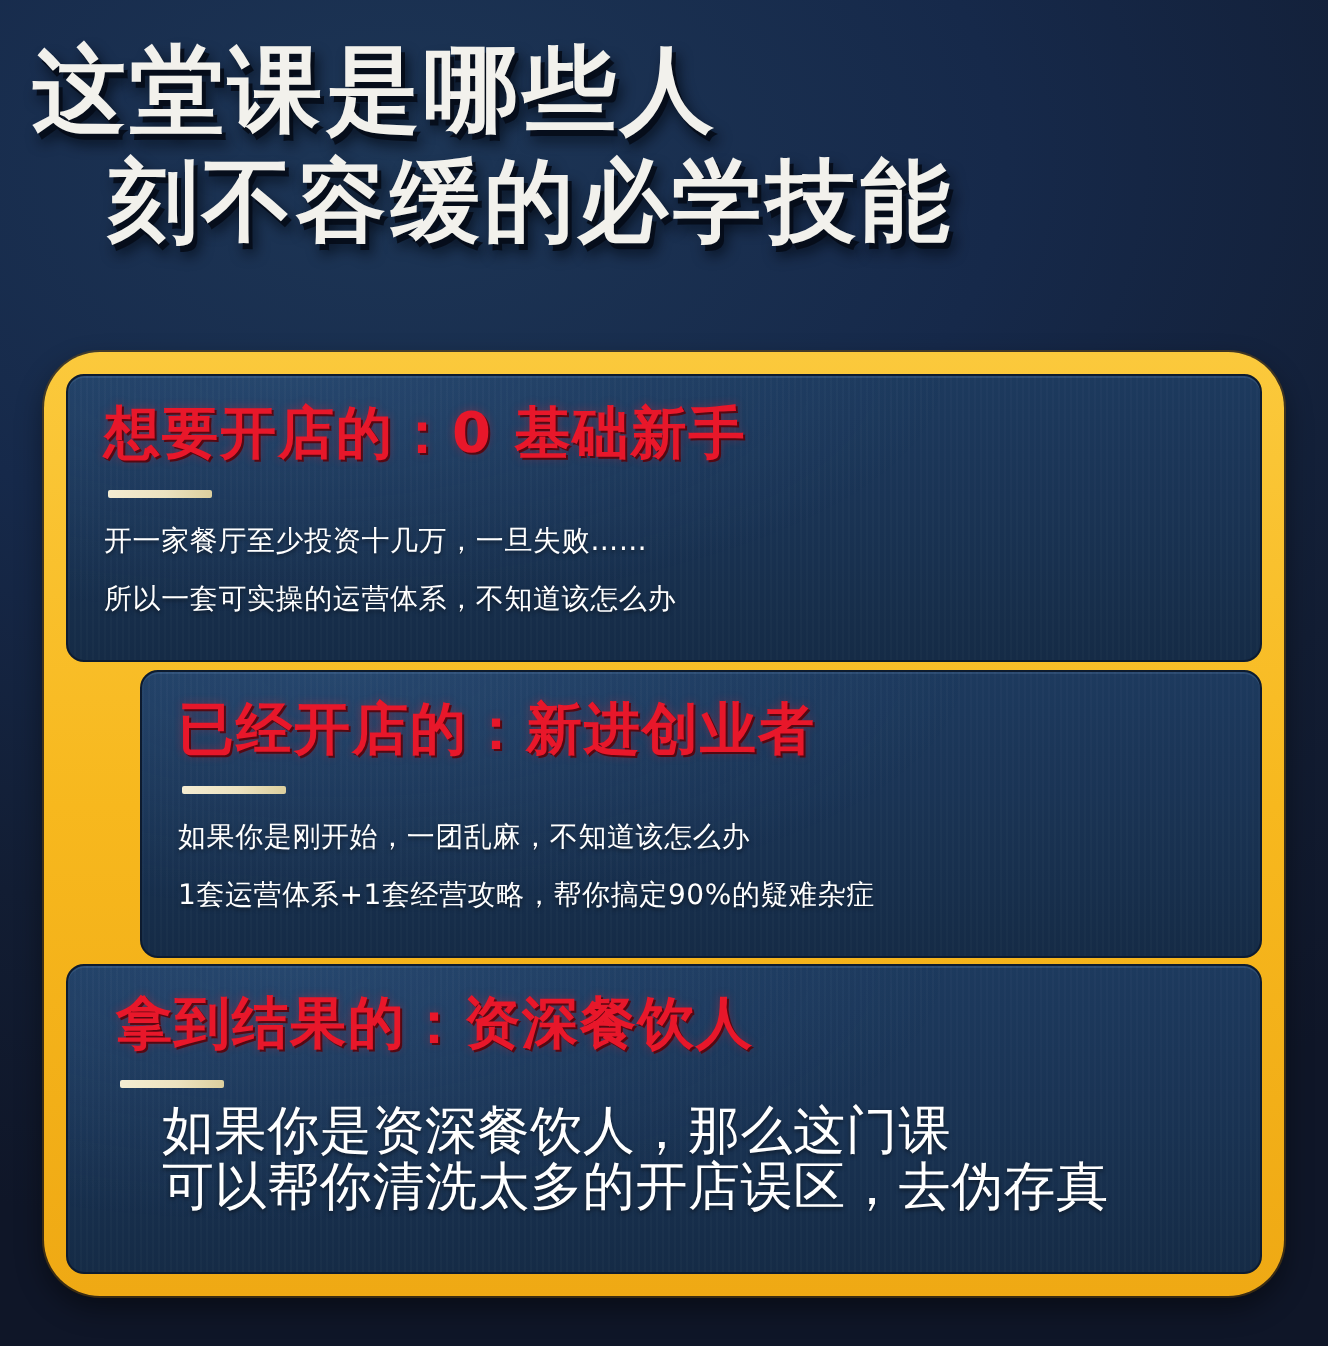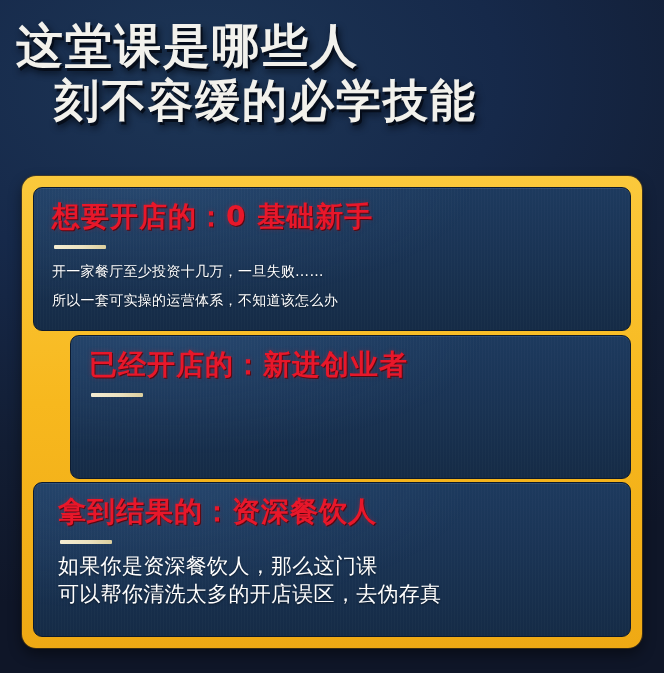--- a/index.html
+++ b/index.html
@@ -51,21 +51,21 @@
 
   
   #cards-frame {
     position: absolute;
     left: 22px;
     top: 176px;
     width: 620px;
     height: 472px;
     box-sizing: border-box;
     background: linear-gradient(180deg, #fbc93c 0%, #f7b81e 48%, #efa914 100%);
-    border-radius: 14px;
+    border-radius: 28px;
     padding: 11px;
     box-shadow:
       0 0 0 1px rgba(120,80,8,0.45),
       0 6px 14px rgba(0,0,0,0.45);
     display: flex;
     flex-direction: column;
     justify-content: space-between;
   }
 
   .card {
@@ -129,21 +129,21 @@
   }
   .body-line {
     font-family: "DejaVu Sans", "Liberation Sans", sans-serif;
     font-size: 14px;
     line-height: 29px;
     color: #ffffff;
     letter-spacing: 0.3px;
     white-space: nowrap;
     text-shadow: 0 1px 2px rgba(0,0,0,0.5);
   }
-  .card-3 .body-line { font-size: 21px; line-height: 28px; }
+  .card-3 .body-line { font-size: 26px; line-height: 28px; margin-left: 23px; }
 </style>
 </head>
 <body>
 
 <div id="poster">
 
   <div id="title-block">
     <div class="title-line first">这堂课是哪些人</div>
     <div class="title-line second">刻不容缓的必学技能</div>
   </div>
@@ -155,20 +155,24 @@
       <div class="divider"></div>
       <div class="card-body">
         <div class="body-line">开一家餐厅至少投资十几万，一旦失败……</div>
         <div class="body-line">所以一套可实操的运营体系，不知道该怎么办</div>
       </div>
     </div>
 
     <div class="card card-2">
       <div class="card-heading">已经开店的：新进创业者</div>
       <div class="divider"></div>
+      <div class="card-body">
+        <div class="body-line">如果你是刚开始，一团乱麻，不知道该怎么办</div>
+        <div class="body-line">1套运营体系+1套经营攻略，帮你搞定90%的疑难杂症</div>
+      </div>
     </div>
 
     <div class="card card-3">
       <div class="card-heading">拿到结果的：资深餐饮人</div>
       <div class="divider"></div>
       <div class="card-body">
         <div class="body-line">如果你是资深餐饮人，那么这门课</div>
         <div class="body-line">可以帮你清洗太多的开店误区，去伪存真</div>
       </div>
     </div>

